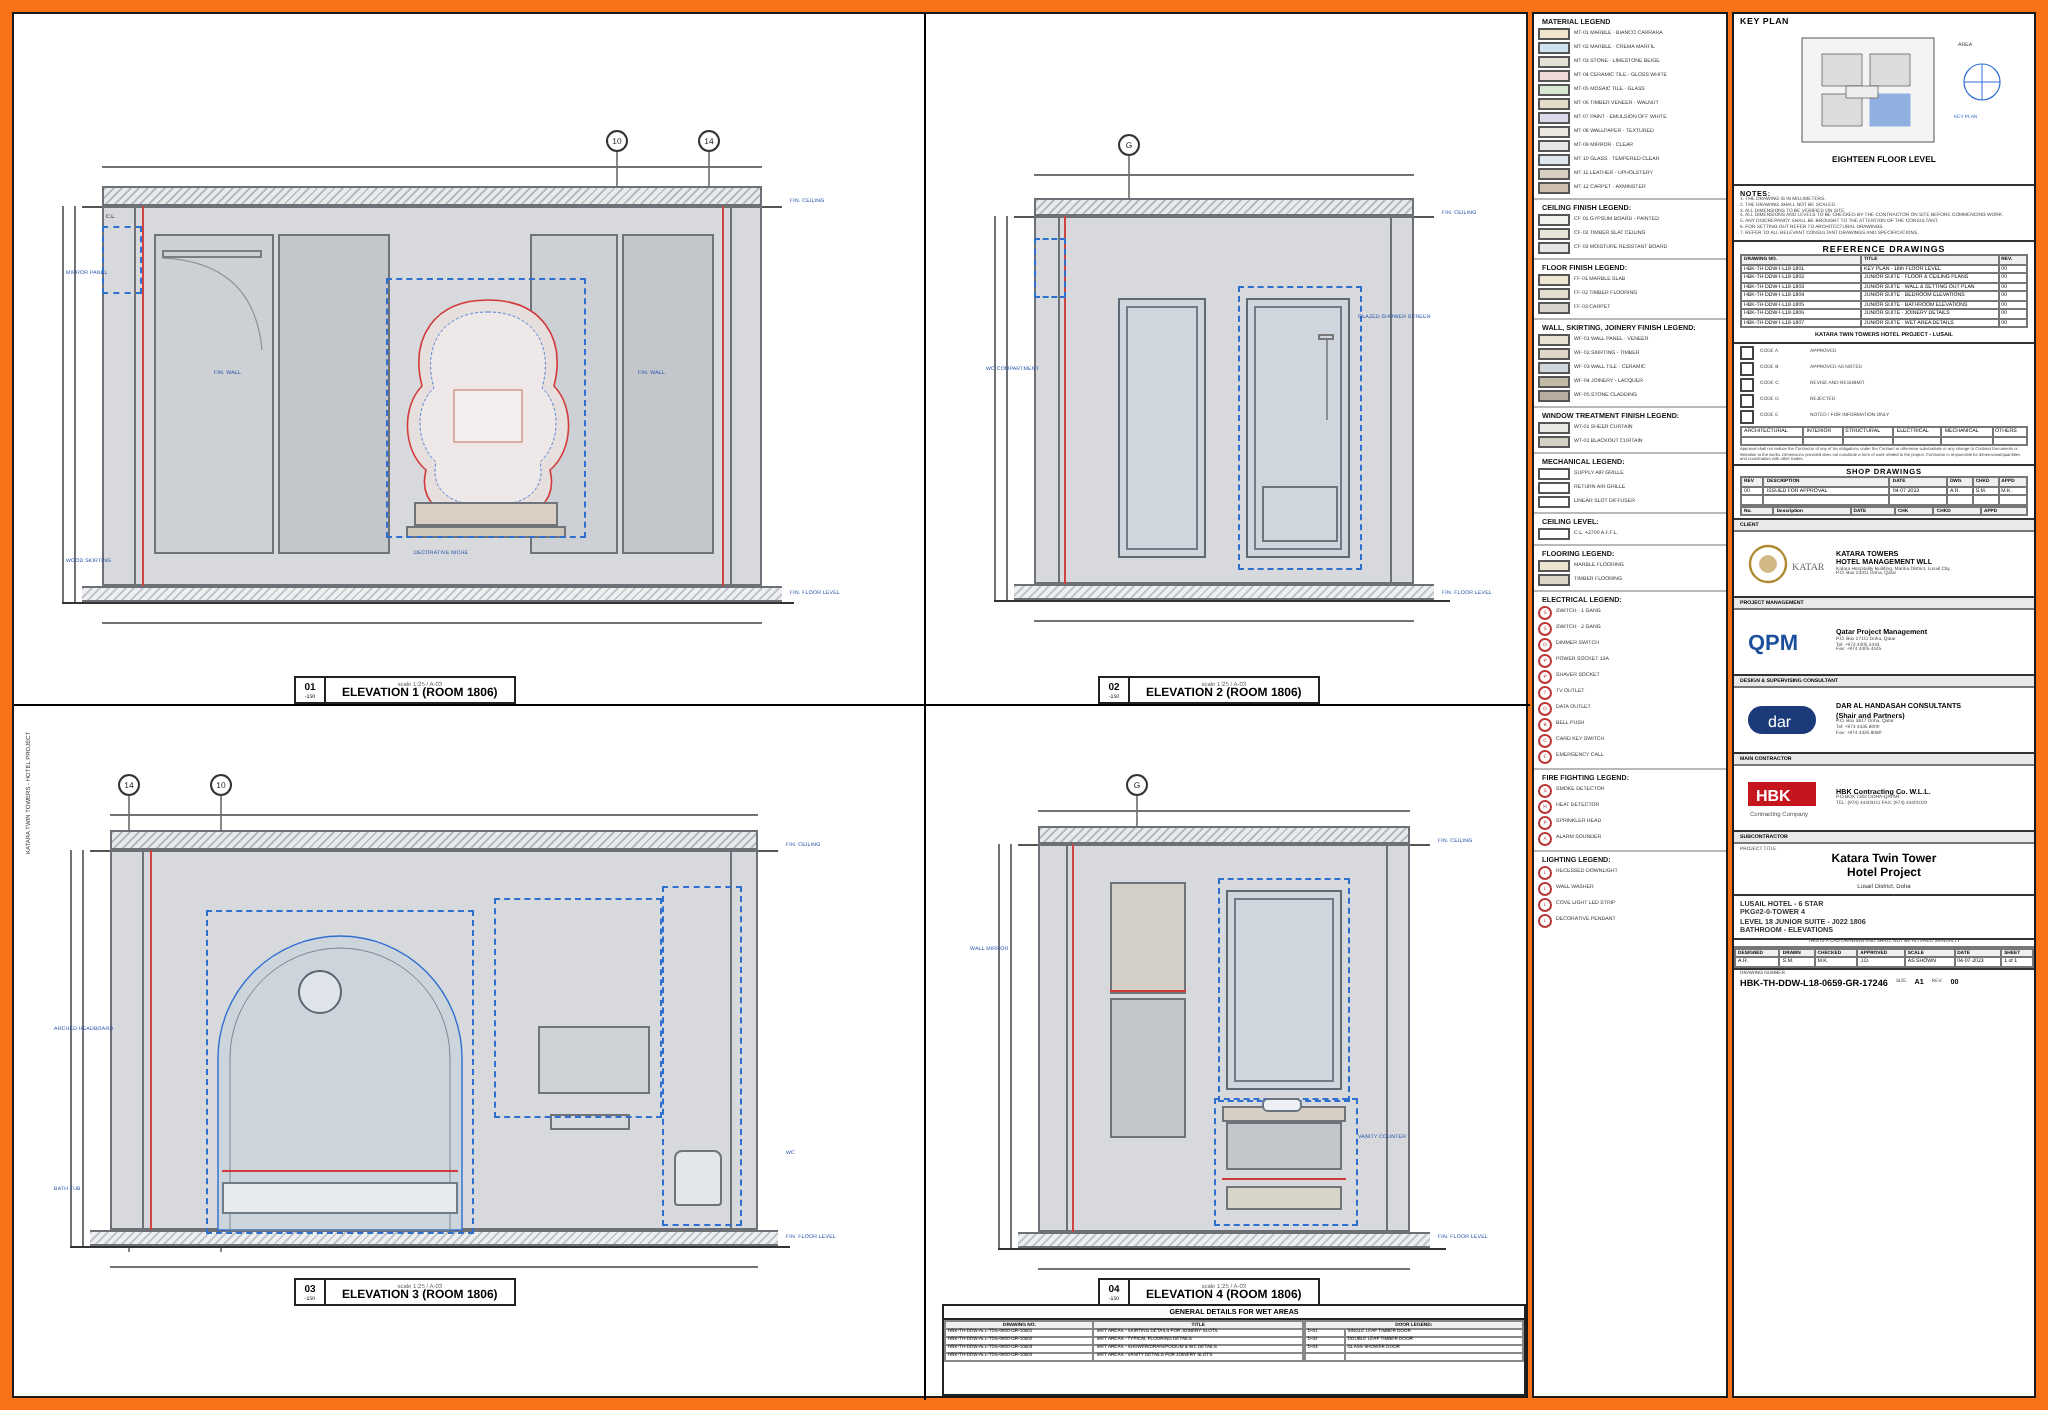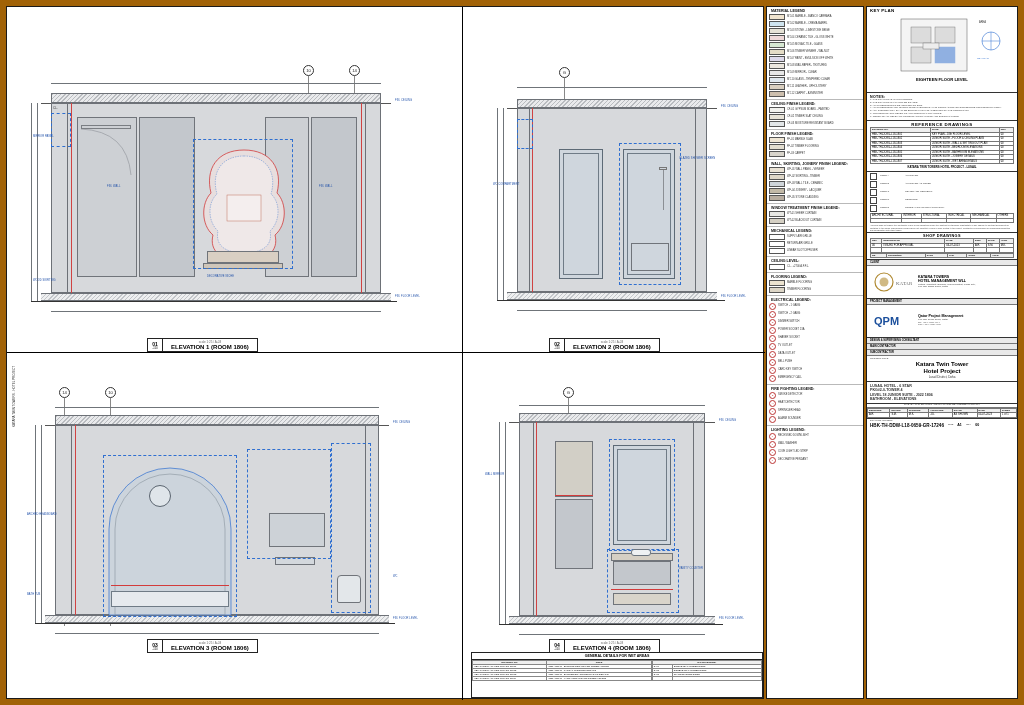--- a/index.html
+++ b/index.html
@@ -4,21 +4,21 @@
 <style>
   * { box-sizing: border-box; }
   html, body {
     margin: 0; padding: 0;
     background: #c9c9c9;
     font-family: "Liberation Sans", sans-serif;
   }
   #sheet {
     position: relative;
     width: 1024px; height: 705px;
-    background: #a16207;
+    background: #f97316;
     overflow: hidden;
   }
   .vline { position: absolute; background: #000; width: 1px; }
   .hline { position: absolute; background: #000; height: 1px; }
 
   
   #drawarea { position: absolute; left: 6px; top: 6px; width: 758px; height: 693px; border: 1px solid #1a1a1a; background: #fff; }
   .quad { position: absolute; }
 
   
@@ -809,22 +809,49 @@
           </svg>
       </div>
       <div class="co-txt"><b>Qatar Project Management</b>
         <div class="tb-tiny" style="white-space:pre-line">P.O. Box 27111 Doha, Qatar
 Tel: +974 4405 4444
 Fax: +974 4405 4445</div>
       </div>
     </div>
 
     <div class="band">DESIGN &amp; SUPERVISING CONSULTANT</div>
+    <div class="co-block">
+      <div class="co-logo">
+        <svg width="40" height="22">
+            <rect x="2" y="4" width="34" height="14" rx="7" fill="#1b3a7a"></rect>
+            <text x="12" y="14.5" font-size="8" fill="#fff" font-family="Liberation Sans, sans-serif">dar</text>
+          </svg>
+      </div>
+      <div class="co-txt"><b style="white-space:pre-line">DAR AL HANDASAH CONSULTANTS
+(Shair and Partners)</b>
+        <div class="tb-tiny" style="white-space:pre-line">P.O. Box 3617 Doha, Qatar
+Tel: +974 4435 8000
+Fax: +974 4435 8080</div>
+      </div>
+    </div>
 
     <div class="band">MAIN CONTRACTOR</div>
+    <div class="co-block">
+      <div class="co-logo">
+        <svg width="40" height="22">
+            <rect x="2" y="3" width="34" height="12" fill="#c4161c"></rect>
+            <text x="6" y="12.5" font-size="8" font-weight="bold" fill="#fff" font-family="Liberation Sans, sans-serif">HBK</text>
+            <text x="3" y="20" font-size="3" fill="#555" font-family="Liberation Sans, sans-serif">Contracting Company</text>
+          </svg>
+      </div>
+      <div class="co-txt"><b>HBK Contracting Co. W.L.L.</b>
+        <div class="tb-tiny" style="white-space:pre-line">P.O.BOX 7302 DOHA-QATAR
+TEL: (974) 44403111  FAX: (974) 44401020</div>
+      </div>
+    </div>
 
     <div class="band">SUBCONTRACTOR</div>
 
     <div class="tb-sec" style="text-align:center;">
       <div class="tb-tiny" style="text-align:left">PROJECT TITLE</div>
       <div style="font-size:6px;font-weight:bold;white-space:pre-line;line-height:1.25;">Katara Twin Tower
 Hotel Project</div>
       <div class="tb-small">Lusail District, Doha</div>
     </div>
 

